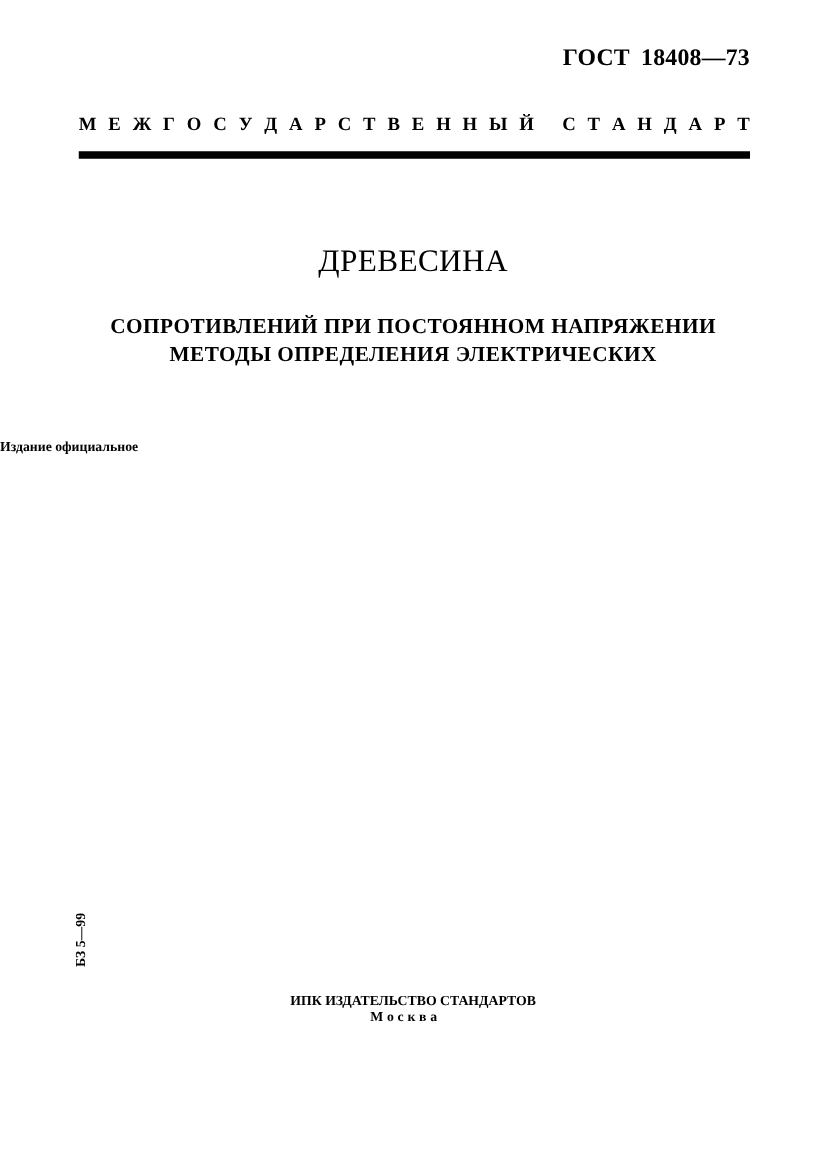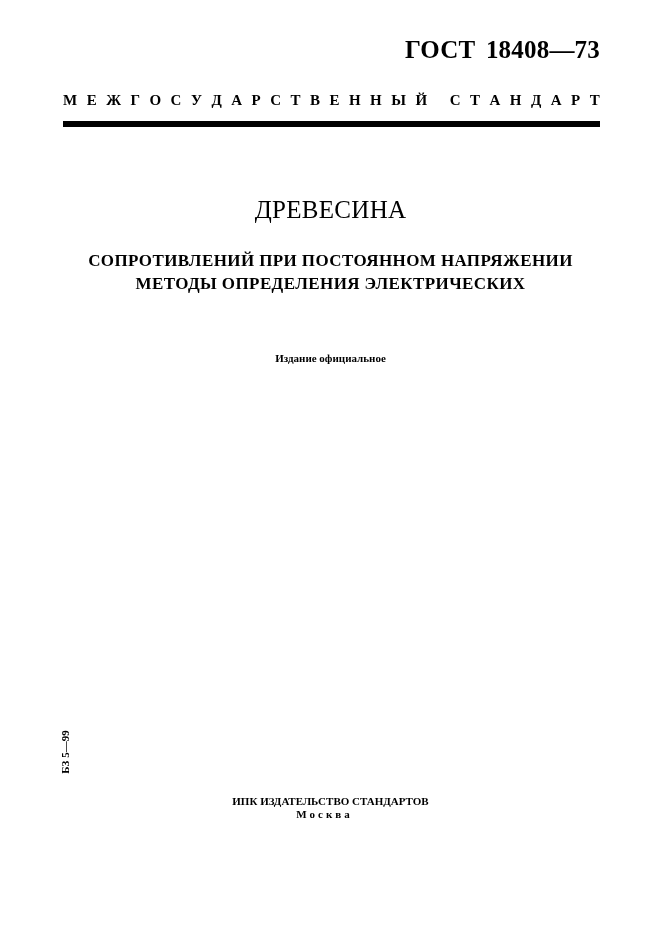--- a/index.html
+++ b/index.html
@@ -12,21 +12,21 @@
       height: 936px;
       position: relative;
       overflow: hidden;
       font-family: "Liberation Serif", "DejaVu Serif", serif;
       color: #000000;
     }
     .abs { position: absolute; }
     .doc-number {
       top: 36px;
       right: 61px;
-      font-size: 25px;
+      font-size: 19px;
       font-weight: bold;
       word-spacing: 4px;
       letter-spacing: 0.2px;
     }
     .standard-type {
       top: 92px;
       left: 63px;
       width: 537px;
       font-size: 15px;
       font-weight: bold;
@@ -59,21 +59,21 @@
       text-align: center;
       font-size: 17px;
       font-weight: bold;
       line-height: 23px;
       letter-spacing: 0.4px;
     }
     .edition {
       top: 352px;
       left: 0;
       width: 661px;
-      text-align: center;
+      text-align: left;
       font-size: 11px;
       font-weight: bold;
     }
     .side-code {
       left: 57px;
       top: 746px;
       font-size: 11px;
       font-weight: bold;
       transform: rotate(-90deg);
       transform-origin: center center;

